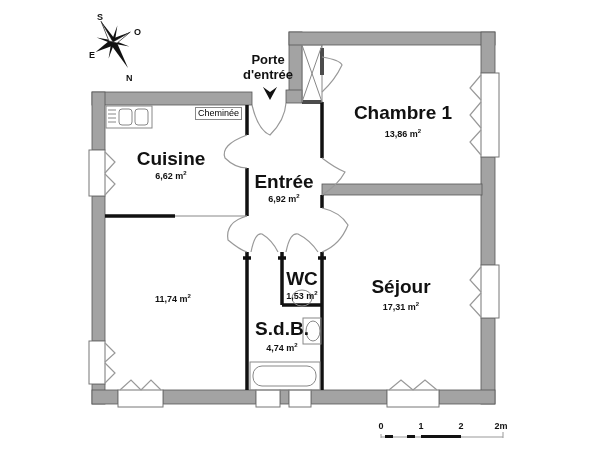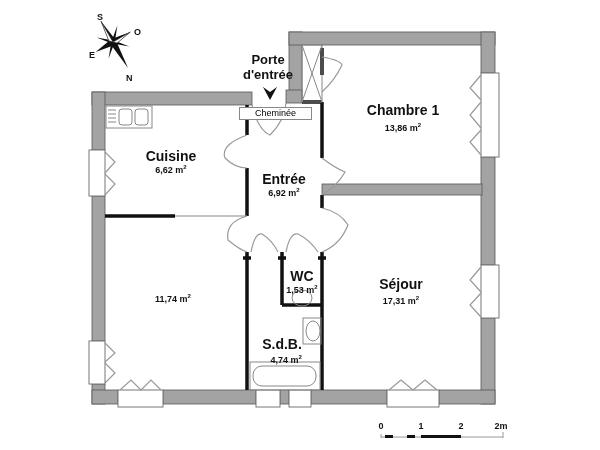--- a/index.html
+++ b/index.html
@@ -4,24 +4,24 @@
   <style>
     html, body { margin: 0; padding: 0; background: #ffffff; }
     body { width: 600px; height: 450px; position: relative; overflow: hidden; font-family: "Liberation Sans", sans-serif; }
     #plan { position: absolute; left: 0; top: 0; width: 600px; height: 450px; }
     .wall { fill: #a3a3a3; stroke: #555; stroke-width: 0.8; }
     .part { stroke: #111; stroke-width: 3.5; fill: none; }
     .thin { stroke: #888; stroke-width: 1; fill: none; }
     .swing { stroke: #999; stroke-width: 1.2; fill: none; }
     .win { fill: #fff; stroke: #777; stroke-width: 1; }
     .lbl { position: absolute; transform: translate(-50%, 0); white-space: nowrap; color: #111; text-align: center; font-weight: bold; }
-    .room-name { font-size: 14px; }
+    .room-name { font-size: 19px; }
     .room-area { font-size: 9px; }
     .room-area sup { font-size: 6px; }
-    .small-lbl { position: absolute; font-size: 9px; background: #fff; border: 1px solid #888; padding: 0 15px; line-height: 11px; margin-left: 44px; }
+    .small-lbl { position: absolute; font-size: 9px; background: #fff; border: 1px solid #888; padding: 0 2px; line-height: 11px; }
     .compass-l { position: absolute; font-size: 9px; font-weight: bold; color: #111; }
     .scale-l { position: absolute; font-size: 9px; font-weight: bold; color: #111; transform: translate(-50%,0); }
   </style>
 </head>
 <body>
 
 <svg id="plan" viewBox="0 0 600 450" xmlns="http://www.w3.org/2000/svg">
 
   <g transform="translate(113,42) rotate(-30)">
     <polygon points="0,-24 3,-3 0,0 -3,-3" fill="#111"></polygon>
@@ -173,21 +173,21 @@
   <div class="room-name">Chambre 1</div>
   <div class="room-area" style="margin-top:4px;"><span>13,86 m</span><sup>2</sup></div>
 </div>
 <div class="lbl" style="left:173px;top:290px;">
   <div class="room-area" style="margin-top:3px;"><span>11,74 m</span><sup>2</sup></div>
 </div>
 <div class="lbl" style="left:302px;top:268px;">
   <div class="room-name">WC</div>
   <div class="room-area"><span>1,53 m</span><sup>2</sup></div>
 </div>
-<div class="lbl" style="left:282px;top:336px;text-align:right;">
+<div class="lbl" style="left:282px;top:318px;">
   <div class="room-name">S.d.B.</div>
   <div class="room-area" style="margin-top:2px;"><span>4,74 m</span><sup>2</sup></div>
 </div>
 <div class="lbl" style="left:401px;top:276px;">
   <div class="room-name">Séjour</div>
   <div class="room-area" style="margin-top:3px;"><span>17,31 m</span><sup>2</sup></div>
 </div>
 
 <div class="scale-l" style="left:381px;top:421px;">0</div>
 <div class="scale-l" style="left:421px;top:421px;">1</div>

